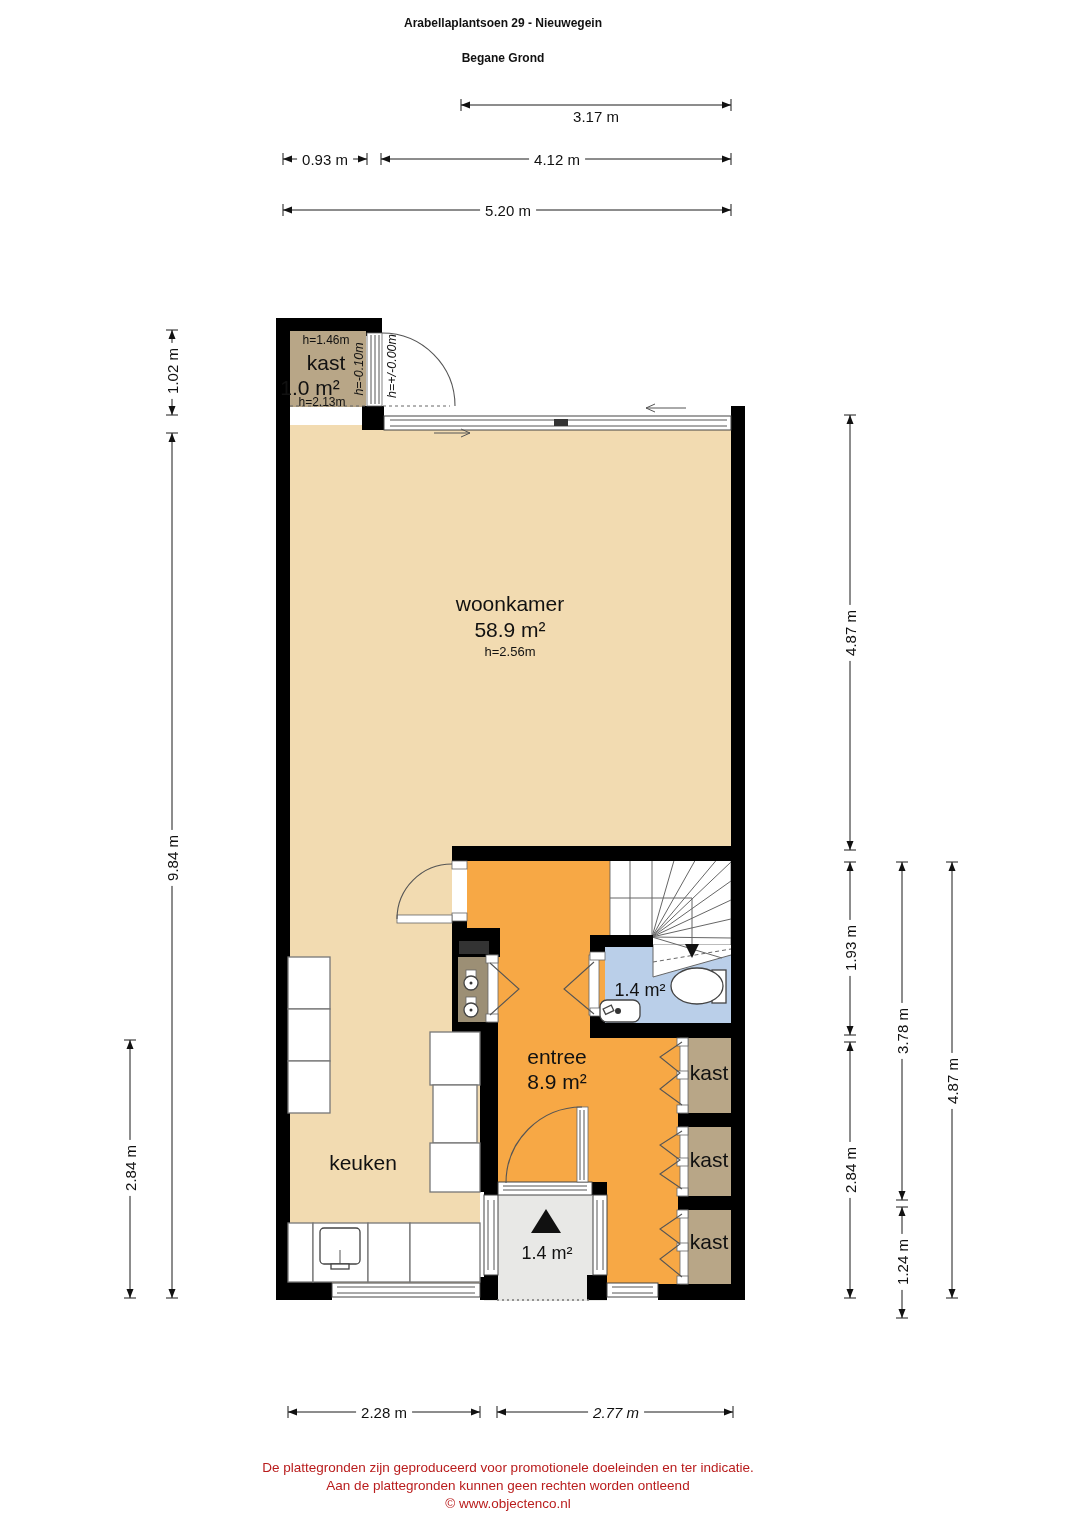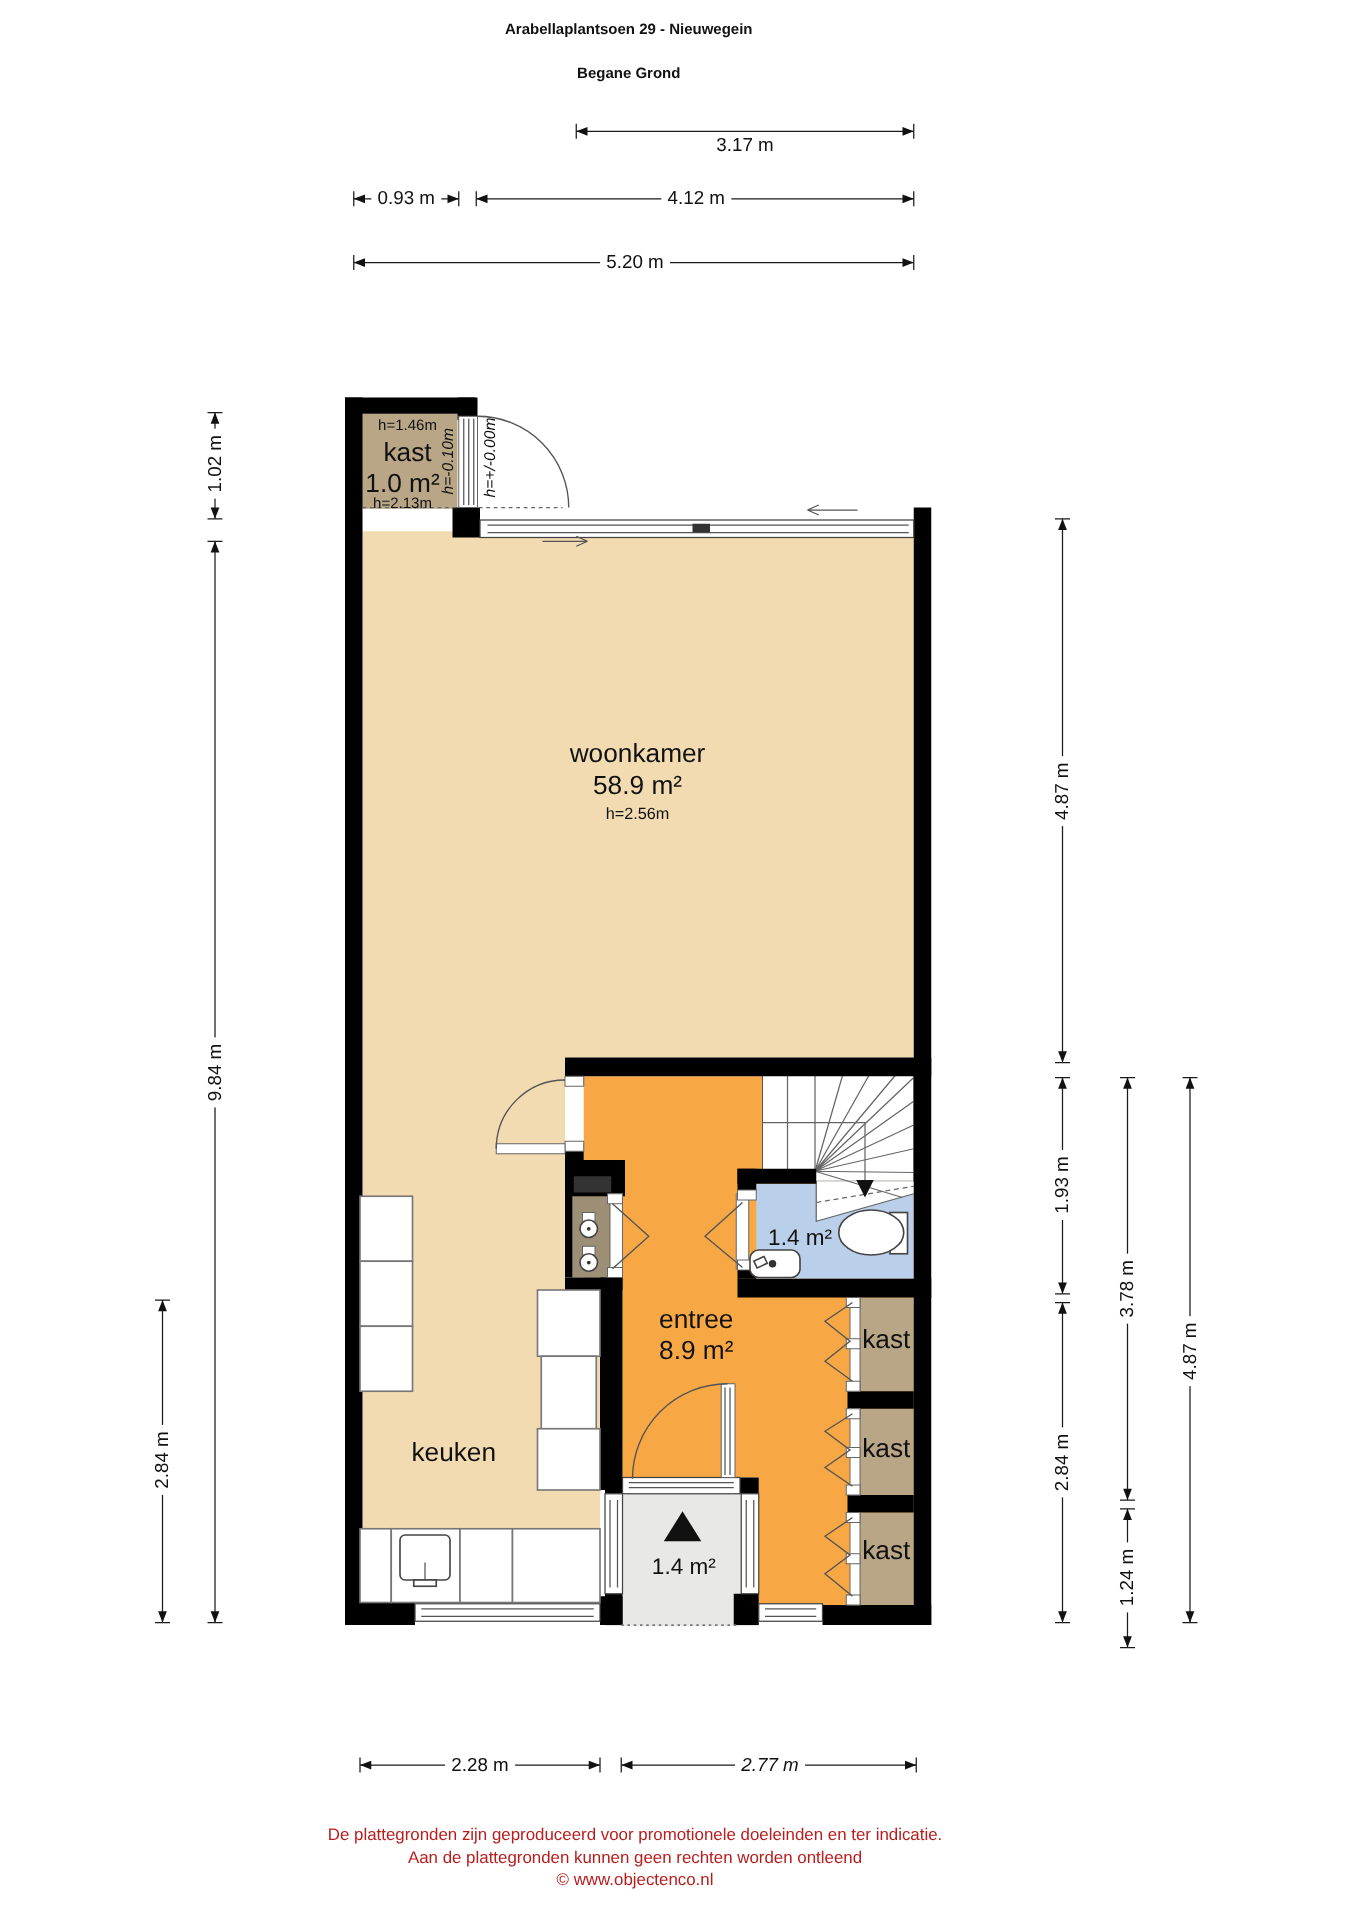--- a/index.html
+++ b/index.html
@@ -298,21 +298,21 @@
 <div class="lbl dim rot" style="left:130px;top:1168px;">2.84 m</div>
 <div class="lbl dim rot" style="left:850px;top:633px;">4.87 m</div>
 <div class="lbl dim rot" style="left:850px;top:948px;">1.93 m</div>
 <div class="lbl dim rot" style="left:850px;top:1170px;">2.84 m</div>
 <div class="lbl dim rot" style="left:902px;top:1031px;">3.78 m</div>
 <div class="lbl dim rot" style="left:902px;top:1262px;">1.24 m</div>
 <div class="lbl dim rot" style="left:952px;top:1081px;">4.87 m</div>
 
 <div class="lbl small" style="left:326px;top:340px;">h=1.46m</div>
 <div class="lbl room" style="left:326px;top:362px;">kast</div>
-<div class="lbl room" style="left:322px;top:387px;text-align:center;">1.0 m²</div>
+<div class="lbl room" style="left:310px;top:387px;text-align:center;">1.0 m²</div>
 <div class="lbl small" style="left:322px;top:402px;">h=2.13m</div>
 
 <div class="lbl lvl rot" style="left:359px;top:369px;">h=-0.10m</div>
 <div class="lbl lvl rot" style="left:392px;top:366px;">h=+/-0.00m</div>
 
 <div class="lbl room" style="left:510px;top:603px;">woonkamer</div>
 <div class="lbl room" style="left:510px;top:629px;">58.9 m²</div>
 <div class="lbl" style="left:510px;top:651px;font-size:13px;">h=2.56m</div>
 
 <div class="lbl room" style="left:363px;top:1162px;">keuken</div>

